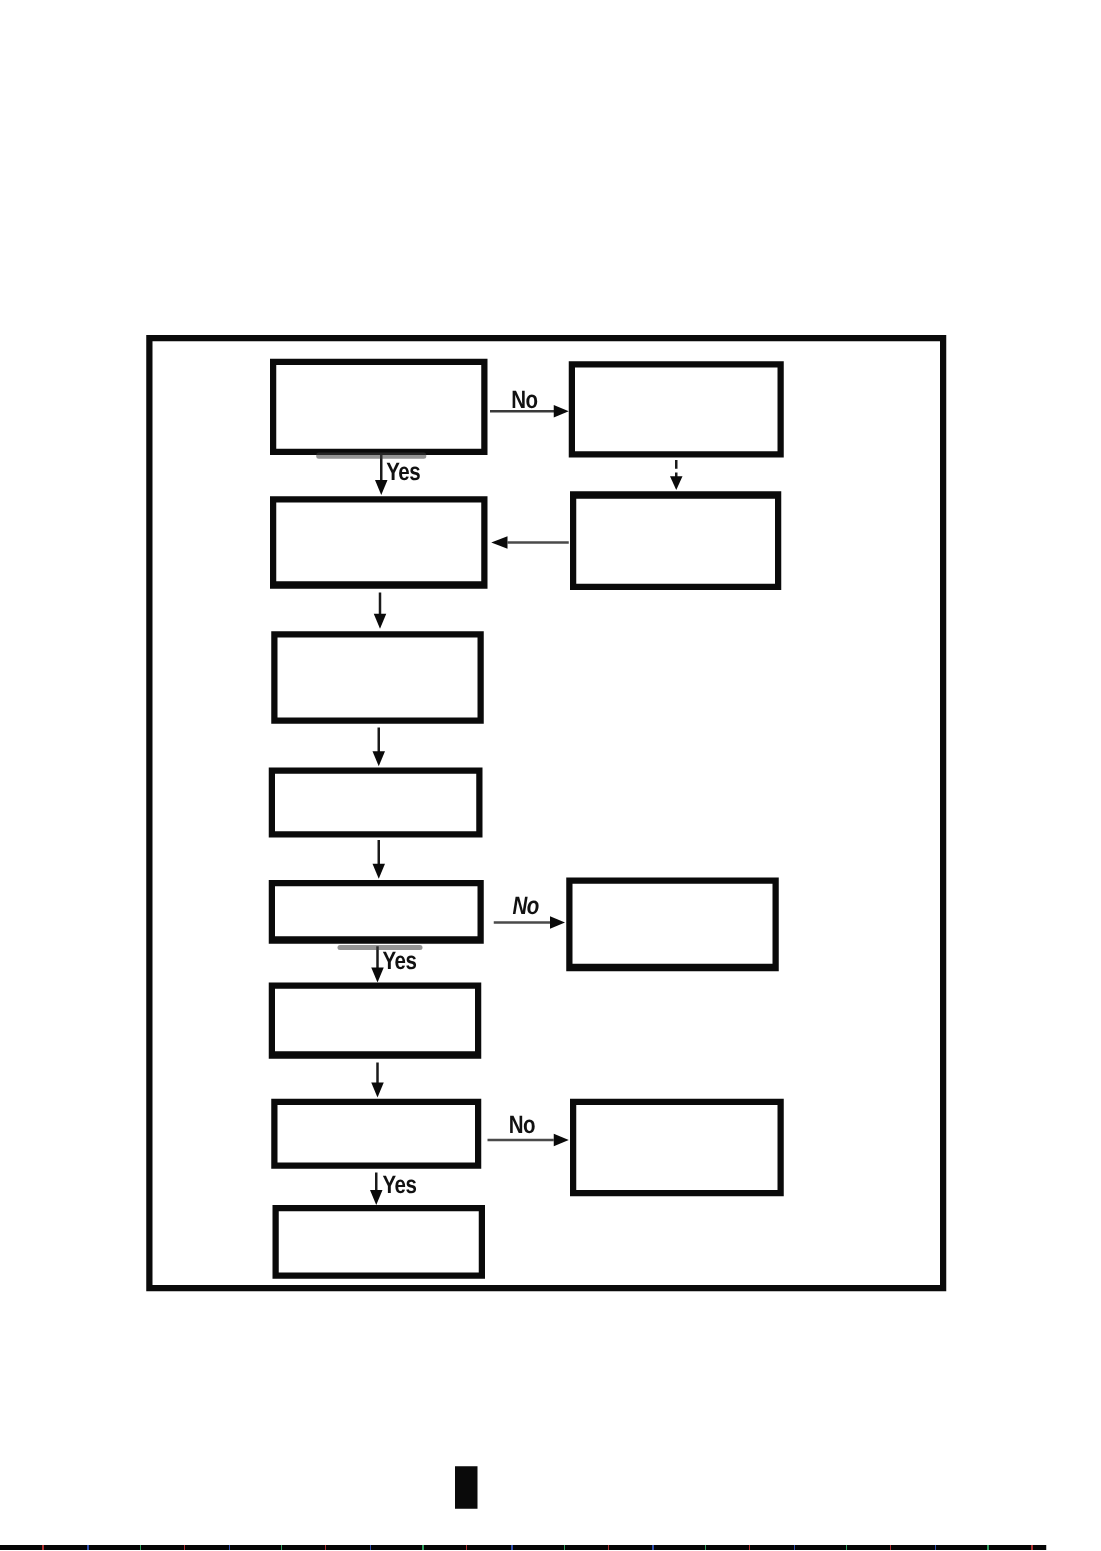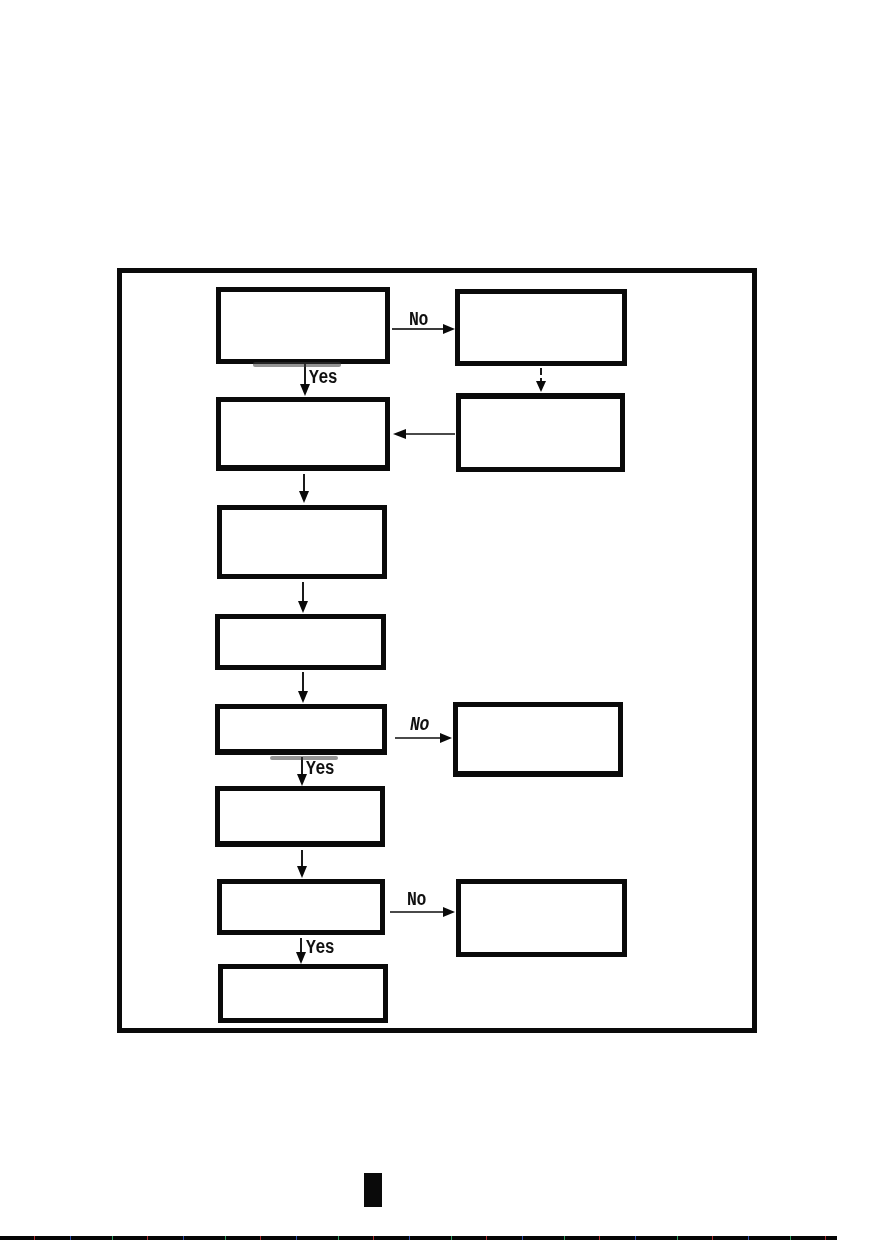--- a/index.html
+++ b/index.html
@@ -7,21 +7,20 @@
     padding: 0;
     background: #ffffff;
     font-family: "Liberation Sans", sans-serif;
   }
   .page {
     position: relative;
     width: 837px;
     height: 1241px;
     background: #ffffff;
     overflow: hidden;
-    font-family: Liberation Mono, monospace;
   }
   .outer-frame {
     position: absolute;
     left: 117px;
     top: 268px;
     width: 640px;
     height: 765px;
     border: 5px solid #0a0a0a;
     box-sizing: border-box;
     background: #ffffff;

